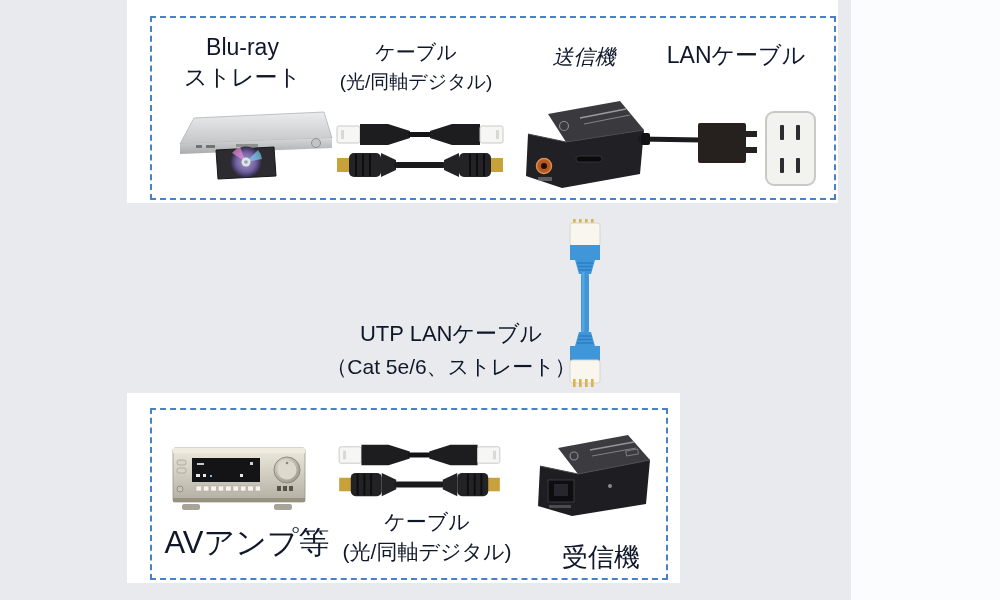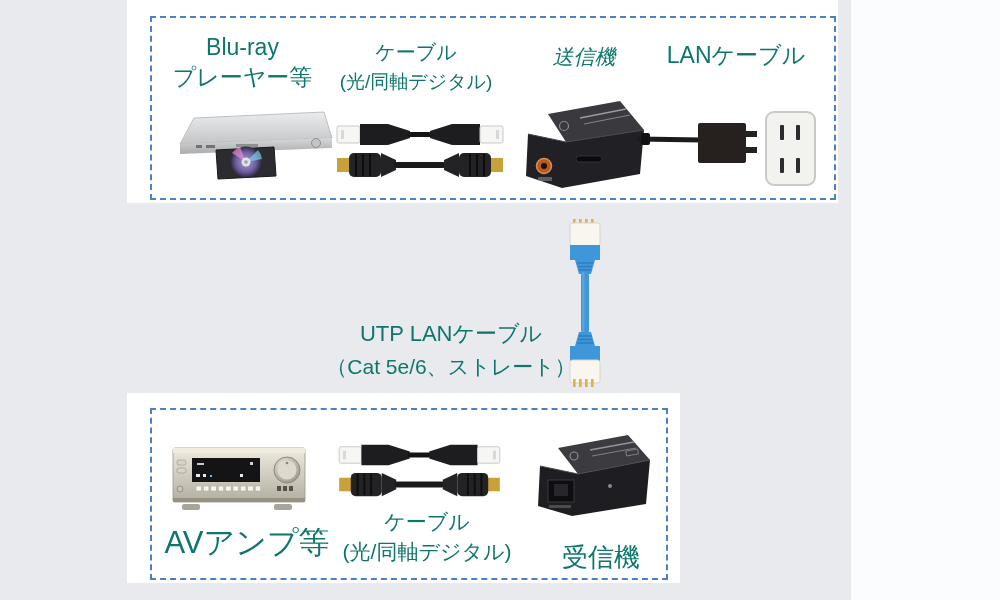--- a/index.html
+++ b/index.html
@@ -1,18 +1,18 @@
 <!DOCTYPE html>
 <html><head>
 <meta charset="utf-8">
 <style>
   html,body{margin:0;padding:0;background:#ffffff;}
   .stage{position:relative;width:1000px;height:600px;overflow:hidden;
          background:#e8eaed;font-family:"Liberation Sans","DejaVu Sans",sans-serif;
-         color:#0f766e;}
+         color:#0f172a;}
   .right-col{position:absolute;left:851px;top:0;width:149px;height:600px;background:#fbfcfd;}
   .card{position:absolute;background:#ffffff;}
   .card-top{left:127px;top:0;width:711px;height:203px;}
   .card-bottom{left:127px;top:393px;width:553px;height:190px;}
   .dashed-box{position:absolute;border:2px dashed #4a80c4;}
   .box-top{left:150px;top:16px;width:682px;height:180px;}
   .box-bottom{left:150px;top:408px;width:514px;height:168px;}
   .lbl{position:absolute;text-align:center;line-height:30px;}
   .lbl-bluray{left:150px;top:32px;width:185px;font-size:23px;}
   .lbl-cable-top{left:328px;top:38px;width:176px;font-size:20px;line-height:29px;}
@@ -44,21 +44,21 @@
 <div class="stage">
 
   <div class="right-col"></div>
   <div class="card card-top"></div>
   <div class="card card-bottom"></div>
   <div class="dashed-box box-top"></div>
   <div class="dashed-box box-bottom"></div>
 
   <div class="lbl lbl-bluray">
     <div>Blu-ray</div>
-    <div>プレーヤー等</div>
+    <div>ストレート</div>
   </div>
   <div class="lbl lbl-cable-top">
     <div>ケーブル</div>
     <div class="sub">(光/同軸デジタル)</div>
   </div>
   <div class="lbl lbl-tx">送信機</div>
   <div class="lbl lbl-ac">
     <div>LANケーブル</div>
   </div>
 

